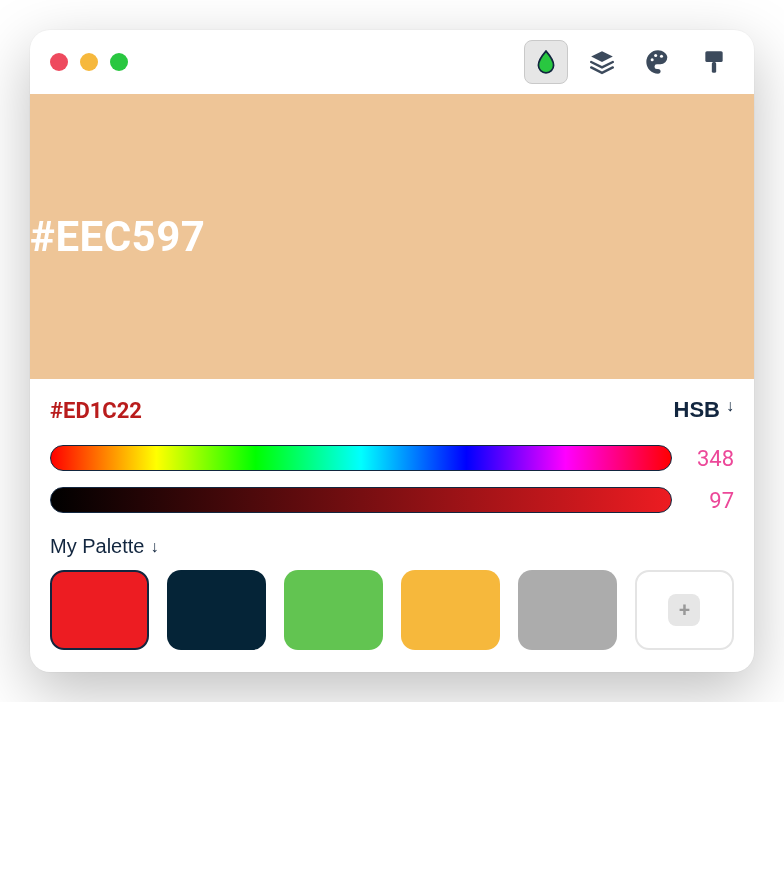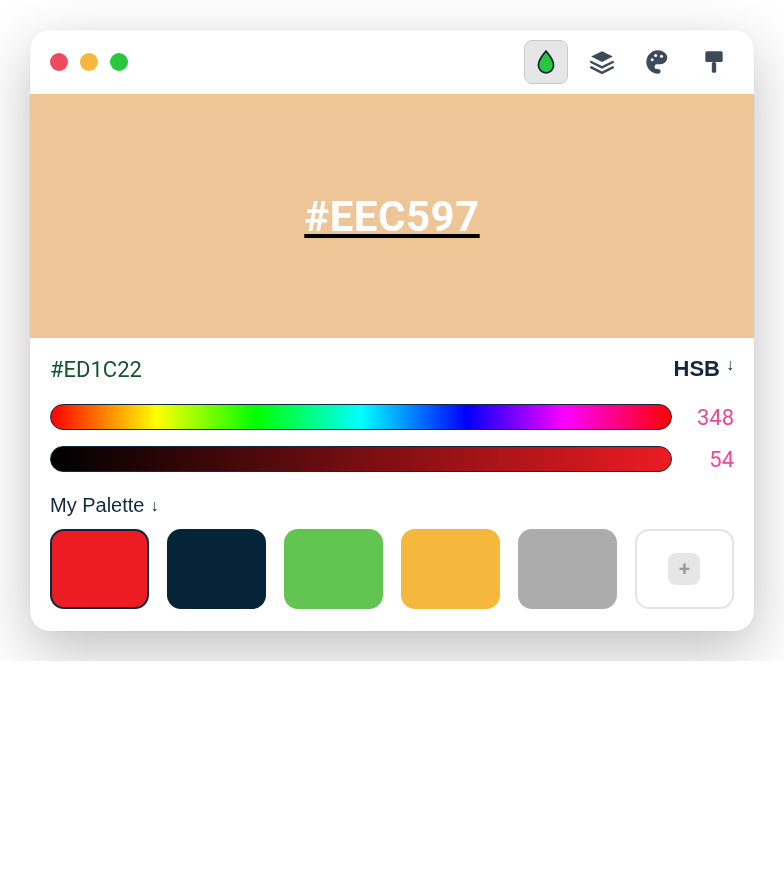--- a/index.html
+++ b/index.html
@@ -36,45 +36,43 @@
       border-radius: 8px;
       background: transparent;
       border: none;
       cursor: pointer;
     }
     .tool-btn.active {
       background: #e6e6e6;
       border: 1px solid #c9c9c9;
     }
     .color-preview {
-      height: 244px;
-      display: flex;
-      align-items: center;
-      justify-content: center;
-      text-decoration: underline;
+      height: 285px;
+      display: flex;
+      align-items: center;
     }
     .color-preview-hex {
       color: #fff;
       font-size: 42px;
       font-weight: 700;
       letter-spacing: 0.5px;
     }
     .controls {
       padding: 18px 20px 22px;
     }
     .header-row {
       display: flex;
       justify-content: space-between;
       align-items: center;
       margin-bottom: 22px;
     }
     .hex-label {
       font-size: 22px;
-      font-weight: 400;
-      color: #14532d;
+      font-weight: 700;
+      color: #b91c1c;
     }
     .mode-btn {
       font-size: 22px;
       font-weight: 700;
       color: #12263f;
       background: none;
       border: none;
       cursor: pointer;
       display: flex;
       gap: 6px;
@@ -183,21 +181,21 @@
     </div>
 
     <div class="slider-row">
       <div class="slider-track hue-track"></div>
       <div class="slider-value">348</div>
     </div>
 
 
     <div class="slider-row">
       <div class="slider-track" id="bri-track" style="background: linear-gradient(90deg, rgb(0, 0, 0), rgb(237, 28, 34));"></div>
-      <div class="slider-value">54</div>
+      <div class="slider-value">97</div>
     </div>
 
     <div class="palette-section">
       <button class="palette-label-btn">
         <span>My Palette</span>
         <span class="down-arrow">↓</span>
       </button>
       <div class="swatches" id="swatches">
           <div class="swatch selected" style="background: rgb(237, 28, 34);"></div>
           <div class="swatch" style="background: rgb(5, 36, 55);"></div>

